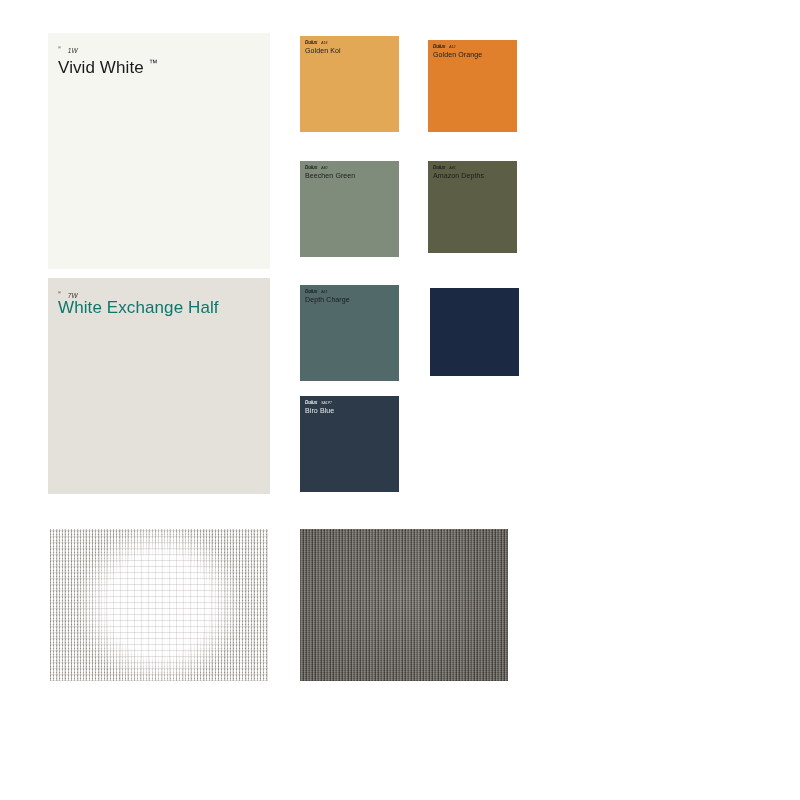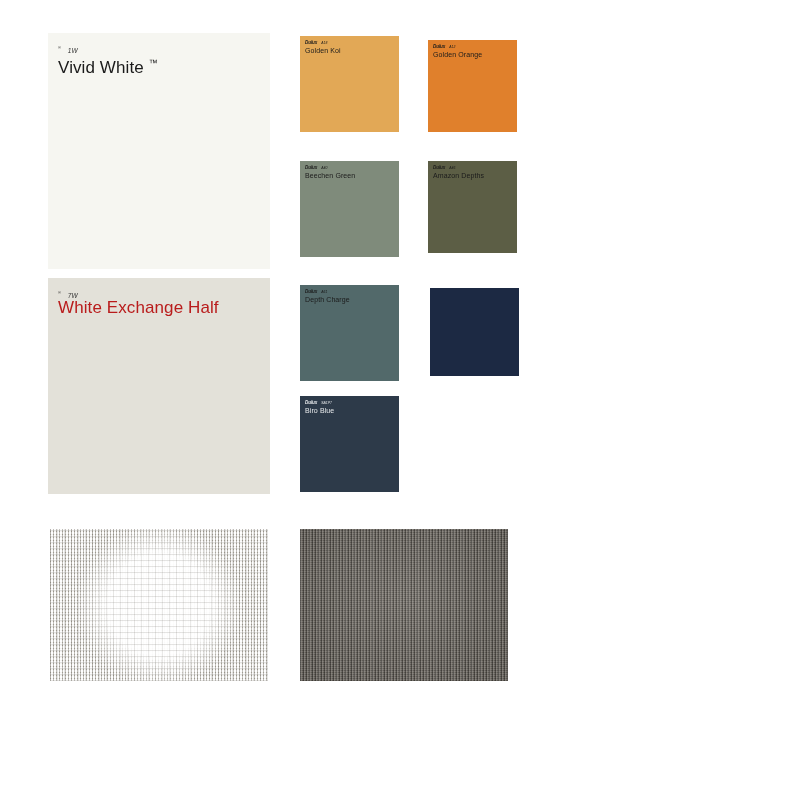--- a/index.html
+++ b/index.html
@@ -129,21 +129,21 @@
           </div>
           <div class="cname-lg" style="color: rgb(26, 26, 26);"><span>Vivid White</span> <span class="tmk">™</span></div>
         </div>
       </div>
       <div class="swatch-lg" style="left: 48px; top: 278px; width: 222px; height: 216px; background: rgb(227, 225, 217);">
         <div class="head">
           <div class="brandline">
             <span class="brand" style="color: rgb(26, 26, 26);"><span class="tm">®</span></span>
             <span class="code">7W</span>
           </div>
-          <div class="cname-lg" style="color: #b91c1c;"><span>White Exchange Half</span></div>
+          <div class="cname-lg" style="color: #0f766e;"><span>White Exchange Half</span></div>
         </div>
       </div>
     </div>
   <div id="sm-holder">
       <div class="swatch-sm" style="left: 300px; top: 36px; width: 99px; height: 96px; background: rgb(226, 168, 86);">
         <div class="head">
           <div class="brandline-sm">
             <span class="brand-sm" style="color: rgb(27, 27, 27);">Dulux</span>
             <span class="code-sm" style="color: rgb(27, 27, 27);">A18</span>
           </div>

